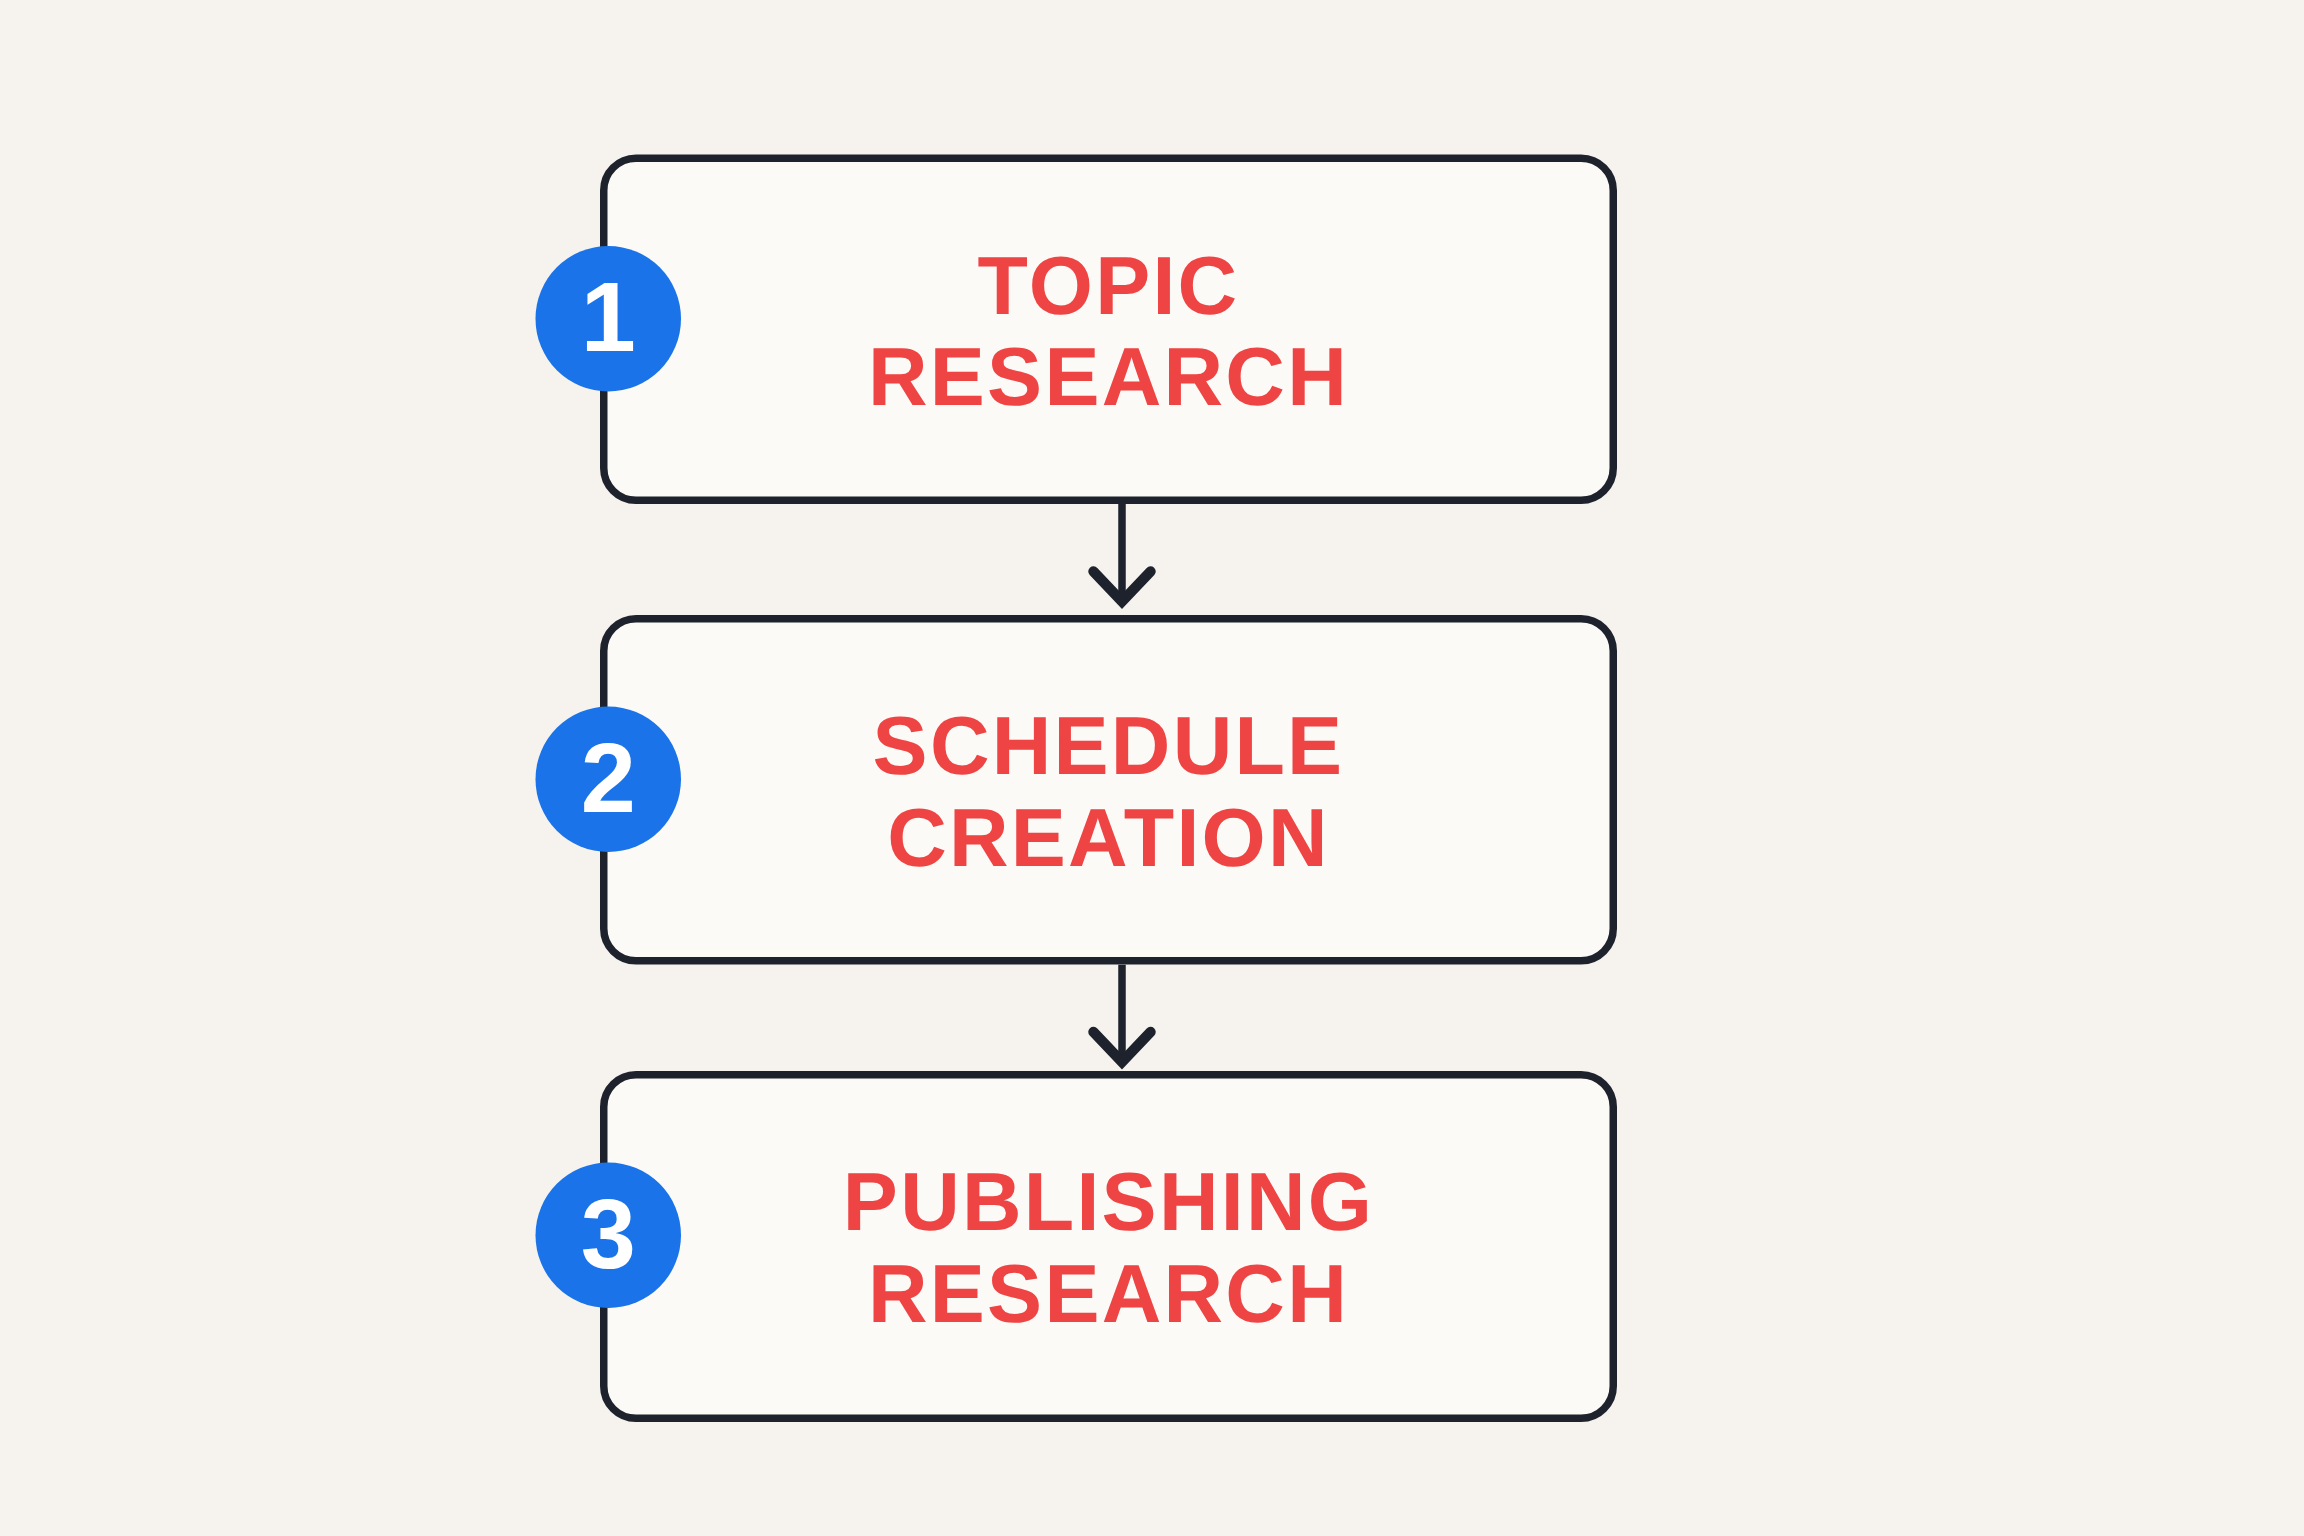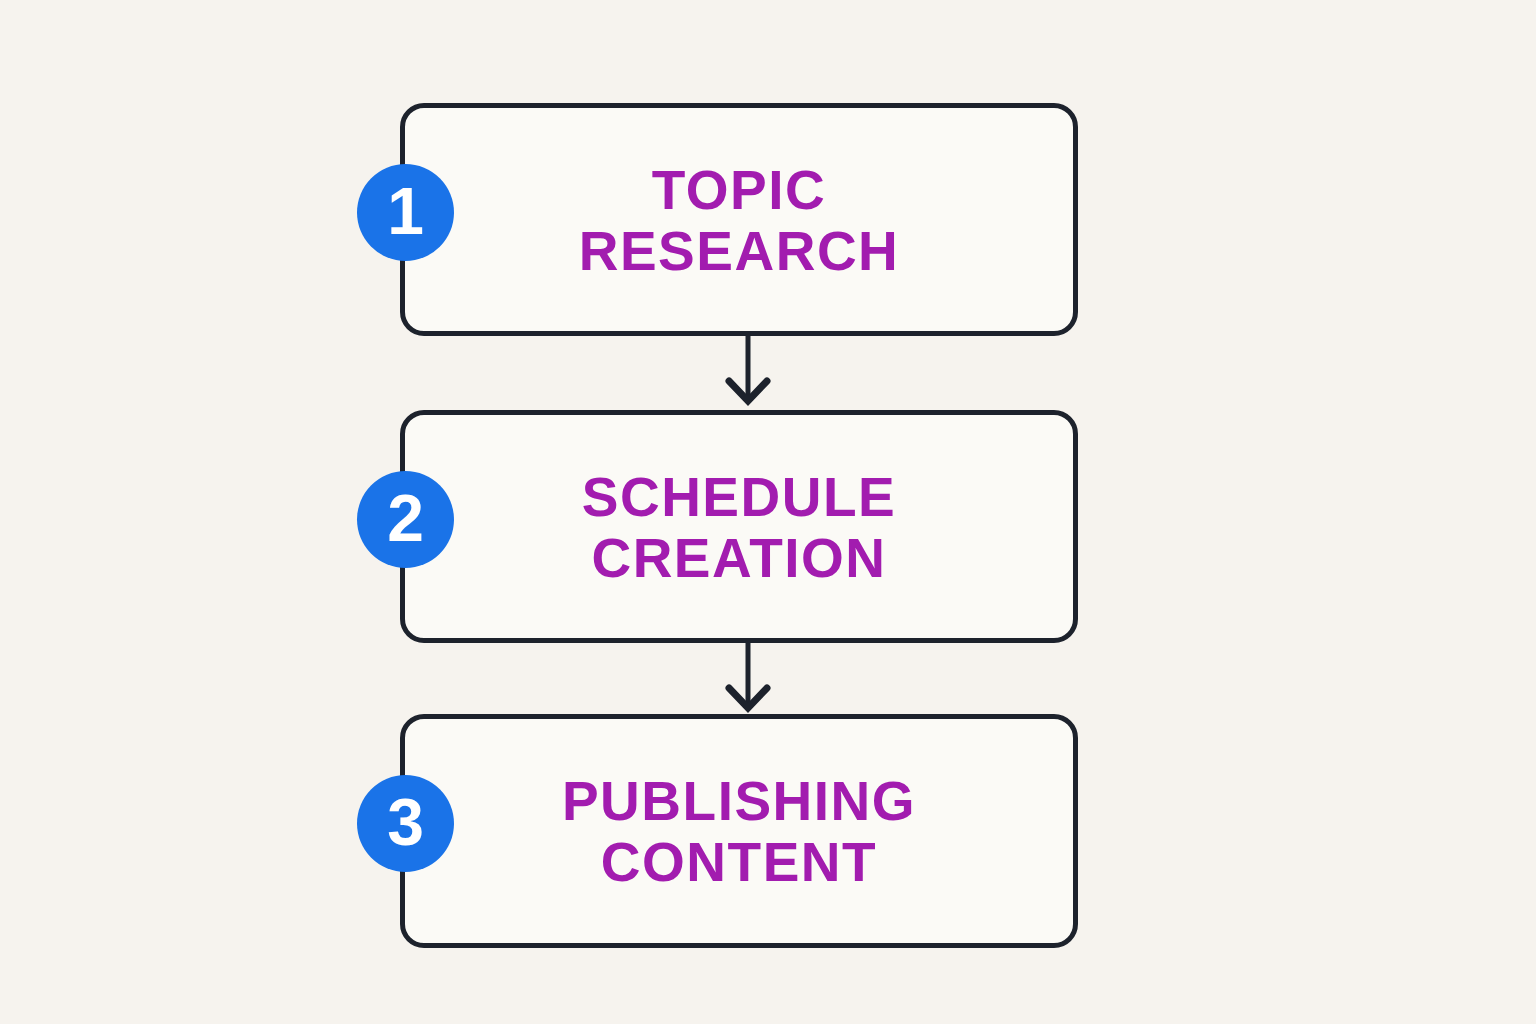--- a/index.html
+++ b/index.html
@@ -26,21 +26,21 @@
     border-radius: 24px;
     display: flex;
     align-items: center;
     justify-content: center;
   }
   .step.s1 { top: 103px; }
   .step.s2 { top: 410px; }
   .step.s3 { top: 714px; height: 234px; }
 
   .step-label {
-    color: #a21caf;
+    color: #ef4444;
     font-size: 55px;
     font-weight: 700;
     line-height: 61px;
     letter-spacing: 1.5px;
     text-align: center;
     white-space: pre-line;
     margin-top: 2px;
   }
 
   .badge {
@@ -113,16 +113,16 @@
   <svg class="arrow a2" viewBox="0 0 76 71">
     <line class="shaft" x1="38" y1="0" x2="38" y2="62"></line>
     <polyline class="head" points="19,45 38,65 57,45"></polyline>
   </svg>
 
   <section class="step s3">
     <div class="badge">
       <span class="badge-number">3</span>
     </div>
     <div class="step-label">PUBLISHING
-CONTENT</div>
+RESEARCH</div>
   </section>
 
 </div>
 
 </body></html>

